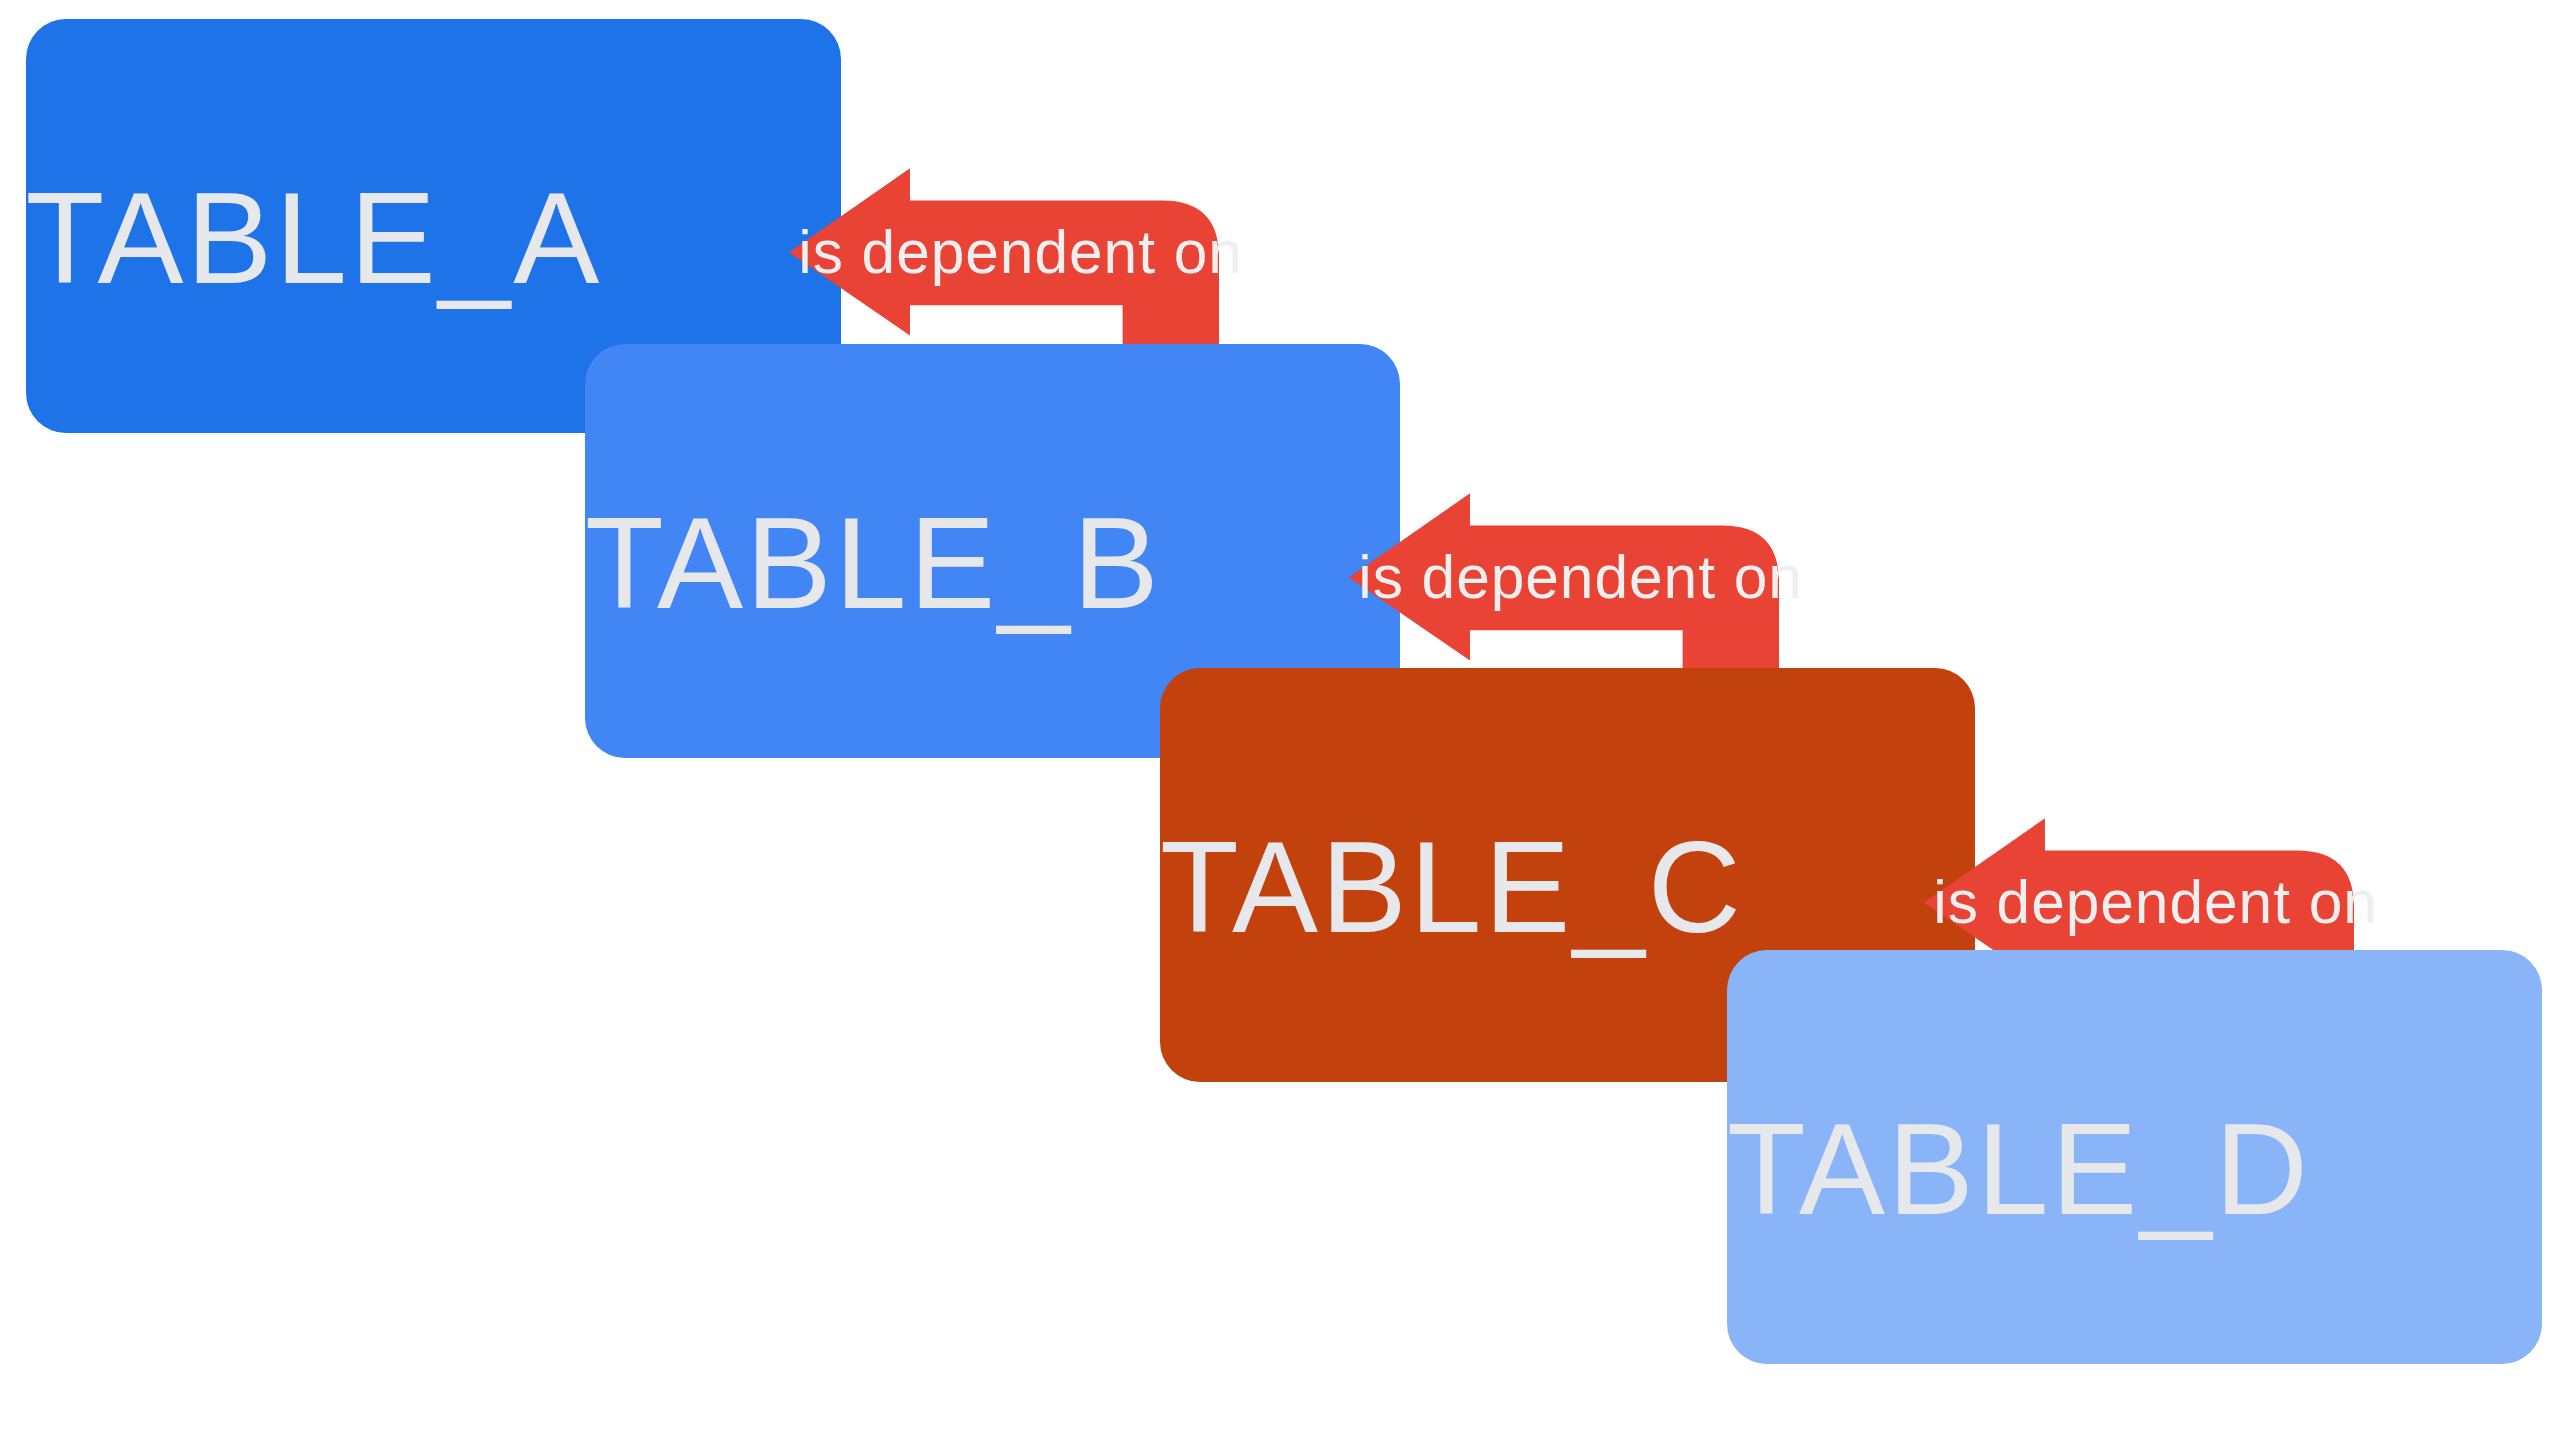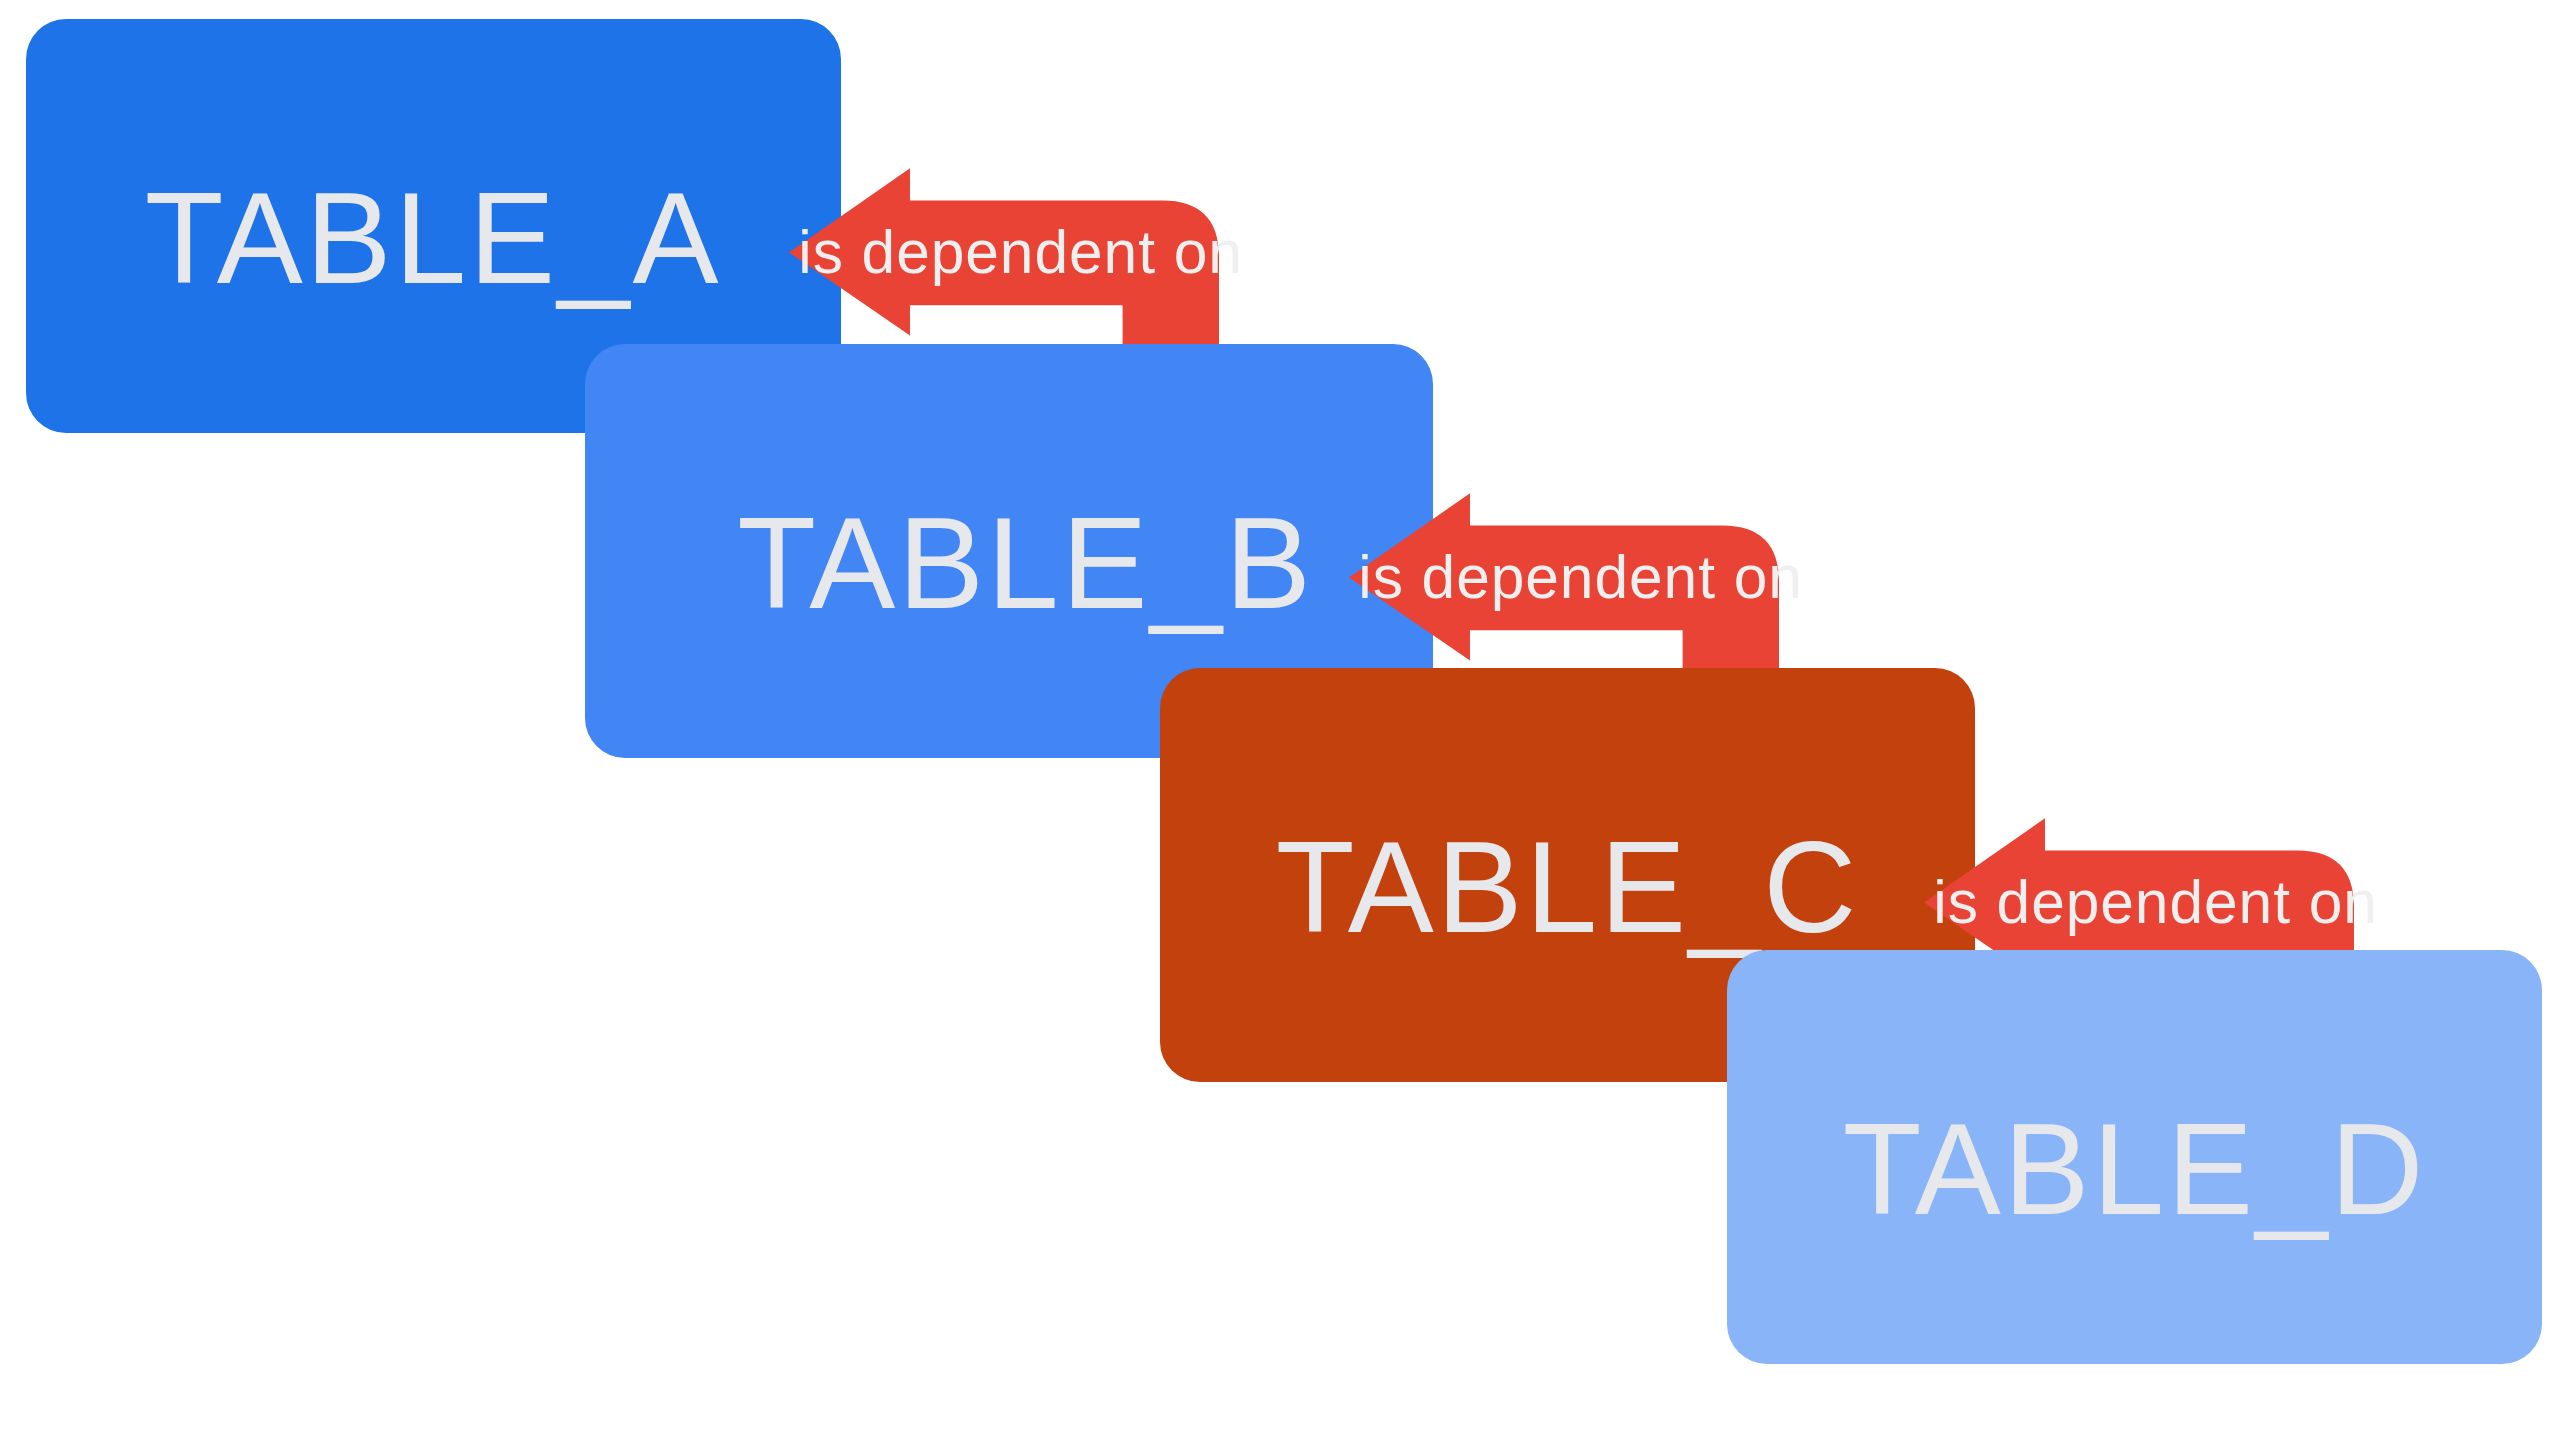--- a/index.html
+++ b/index.html
@@ -15,31 +15,31 @@
     background: #ffffff;
     overflow: hidden;
   }
   .table-box {
     position: absolute;
     width: 815px;
     height: 414px;
     border-radius: 40px;
     display: flex;
     align-items: center;
-    justify-content: center;
+    justify-content: flex-start;
   }
   .table-label {
     font-size: 129px;
     font-weight: 300;
     letter-spacing: 2.8px;
     padding-top: 23px;
     white-space: nowrap;
   }
   .box-a { left: 25.5px;   top: 19px; }
-  .box-b { left: 585px;  top: 344px; padding-left: 33px; }
+  .box-b { left: 585px;  top: 344px; }
   .box-c { left: 1160px; top: 668px; }
   .box-d { left: 1727px; top: 950px; }
 
   .arrow {
     position: absolute;
     width: 430px;
     height: 182px;
     overflow: visible;
     display: block;
   }

